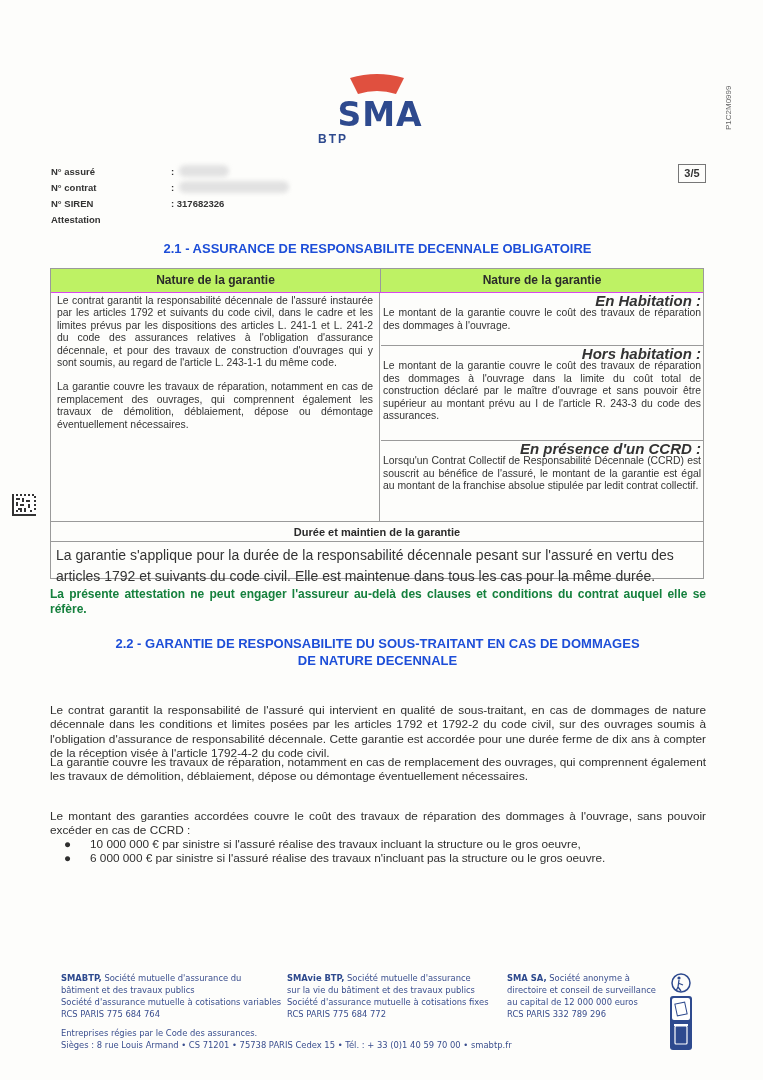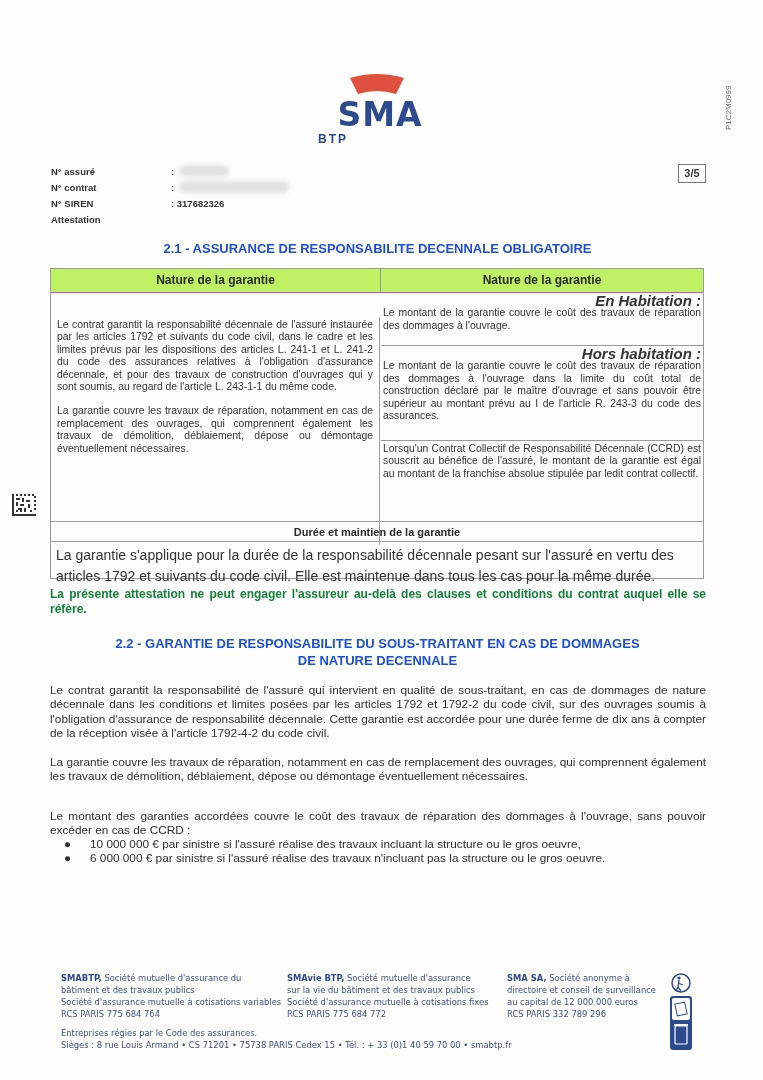--- a/index.html
+++ b/index.html
@@ -26,39 +26,39 @@
 
   .sec-title { font-size: 13px; font-weight: bold; color: #1d4ed8; text-align: center; }
   .t21 { left: 50px; top: 241px; width: 655px; }
 
   
   .tbl { left: 50px; top: 268px; width: 654px; height: 311px; border: 1px solid #9a9a9a; box-sizing: border-box; }
   .thead { position: absolute; left: 0; top: 0; width: 100%; height: 23px; background: #bef264; border-bottom: 1px solid #d946ef; display: flex; }
   .th { font-size: 12px; font-weight: bold; text-align: center; line-height: 23px; color: #2a2a2a; }
   .th1 { width: 329px; border-right: 1px solid #9a9a9a; }
   .th2 { flex: 1; }
-  .col-left { position: absolute; left: 0; top: 24px; width: 329px; height: 228px; border-right: 1px solid #9a9a9a; padding: 2px 6px 0 6px; box-sizing: border-box; font-size: 10.4px; line-height: 12.4px; text-align: justify; color: #333; margin-top: 24px; }
+  .col-left { position: absolute; left: 0; top: 24px; width: 329px; height: 228px; border-right: 1px solid #9a9a9a; padding: 2px 6px 0 6px; box-sizing: border-box; font-size: 10.4px; line-height: 12.4px; text-align: justify; color: #333; }
   .col-left p { margin: 0 0 12px 0; }
   .col-right { position: absolute; left: 330px; top: 24px; width: 322px; height: 228px; font-size: 10.4px; line-height: 12.4px; color: #333; }
   .rcell { border-bottom: 1px solid #9a9a9a; padding: 2px 2px 4px 2px; box-sizing: border-box; text-align: justify; }
   .rcell:last-child { border-bottom: none; }
   .rcell .rh { font-weight: bold; font-size: 15px; padding-left: 46px; text-align: right; font-style: italic; }
   .rc1 { height: 53px; }
   .rc2 { height: 95px; }
   .rc3 { height: 80px; }
   .dur-head { position: absolute; left: 0; top: 252px; width: 100%; height: 21px; border-top: 1px solid #9a9a9a; border-bottom: 1px solid #9a9a9a; box-sizing: border-box; text-align: center; font-size: 11px; font-weight: bold; line-height: 20px; color: #2a2a2a; }
   .dur-body { position: absolute; left: 0; top: 273px; width: 100%; padding: 3px 5px; box-sizing: border-box; font-size: 14px; line-height: 21px; color: #333; }
 
   .qr { left: 12px; top: 494px; width: 24px; height: 22px; }
 
   .disclaimer { left: 50px; top: 587px; width: 656px; font-size: 12px; font-weight: bold; line-height: 14.5px; text-align: justify; color: #15803d; }
   .t22 { left: 50px; top: 635px; width: 655px; line-height: 17px; }
 
   .body-text { left: 50px; width: 656px; font-size: 11.8px; line-height: 14.3px; text-align: justify; color: #2f2f2f; }
-  .p1 { top: 683px; }
+  .p1 { top: 703px; }
   .p2 { top: 755px; }
   .p3 { top: 809px; }
   .bullets { left: 64px; top: 837px; width: 640px; font-size: 11.8px; line-height: 14.3px; color: #2f2f2f; }
   .bullets div { display: flex; }
   .bullets .dot { width: 26px; }
 
   
   .foot { font-family: "DejaVu Sans", sans-serif; font-size: 8.4px; line-height: 12px; color: #3a4e8e; }
   .foot b { color: #2e4a8e; }
   .f1 { left: 61px; top: 972px; width: 225px; }
@@ -116,20 +116,21 @@
   <div class="col-right">
     <div class="rcell rc1">
       <div class="rh">En Habitation :</div>
       <div>Le montant de la garantie couvre le coût des travaux de réparation des dommages à l'ouvrage.</div>
     </div>
     <div class="rcell rc2">
       <div class="rh">Hors habitation :</div>
       <div>Le montant de la garantie couvre le coût des travaux de réparation des dommages à l'ouvrage dans la limite du coût total de construction déclaré par le maître d'ouvrage et sans pouvoir être supérieur au montant prévu au I de l'article R. 243-3 du code des assurances.</div>
     </div>
     <div class="rcell rc3">
+      <div class="rh">En présence d'un CCRD :</div>
       <div>Lorsqu'un Contrat Collectif de Responsabilité Décennale (CCRD) est souscrit au bénéfice de l'assuré, le montant de la garantie est égal au montant de la franchise absolue stipulée par ledit contrat collectif.</div>
     </div>
   </div>
   <div class="dur-head">Durée et maintien de la garantie</div>
   <div class="dur-body">La garantie s'applique pour la durée de la responsabilité décennale pesant sur l'assuré en vertu des articles 1792 et suivants du code civil. Elle est maintenue dans tous les cas pour la même durée.</div>
 </div>
 
 <svg class="abs qr" viewBox="0 0 12 11">
   <rect x="0" y="0" width="12" height="11" fill="#fff"></rect>
   <g fill="#333">

